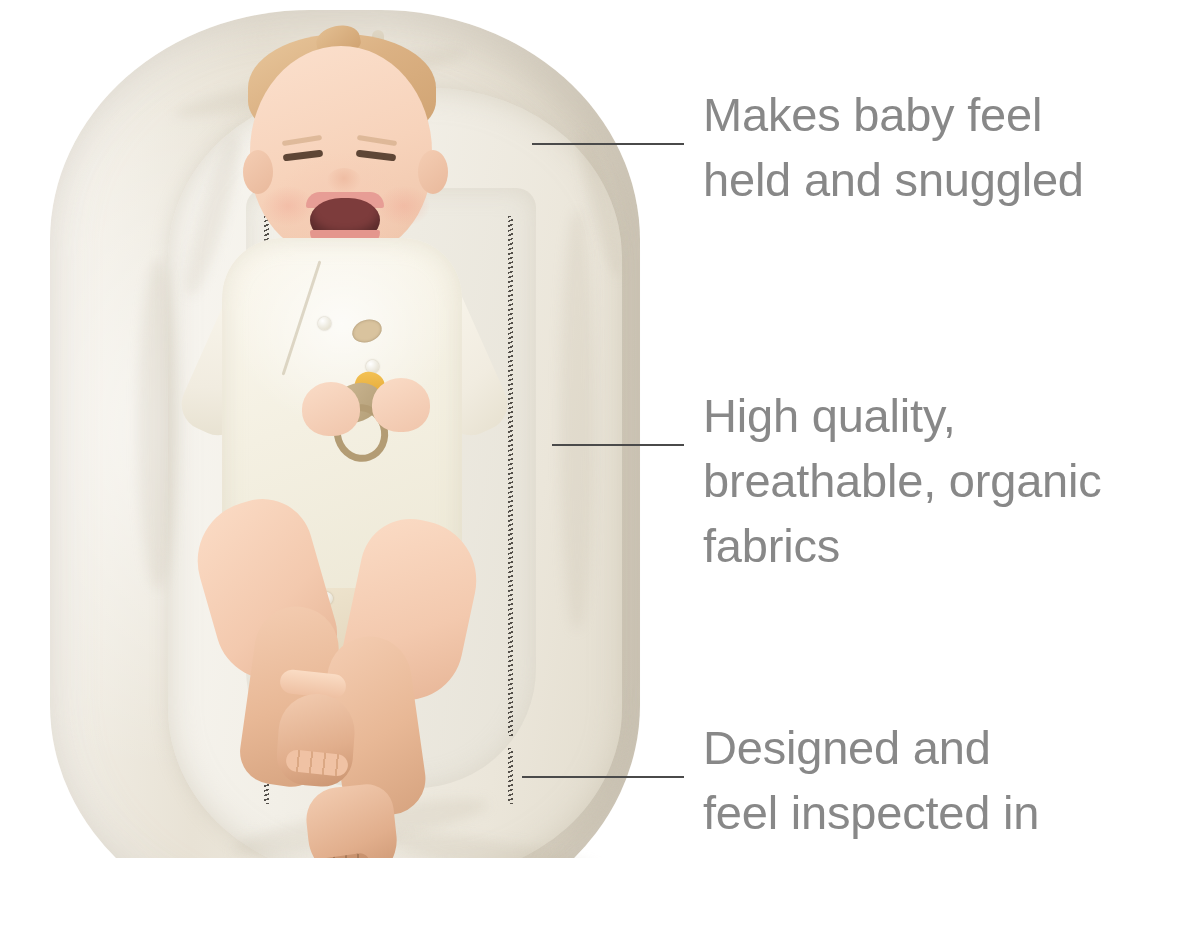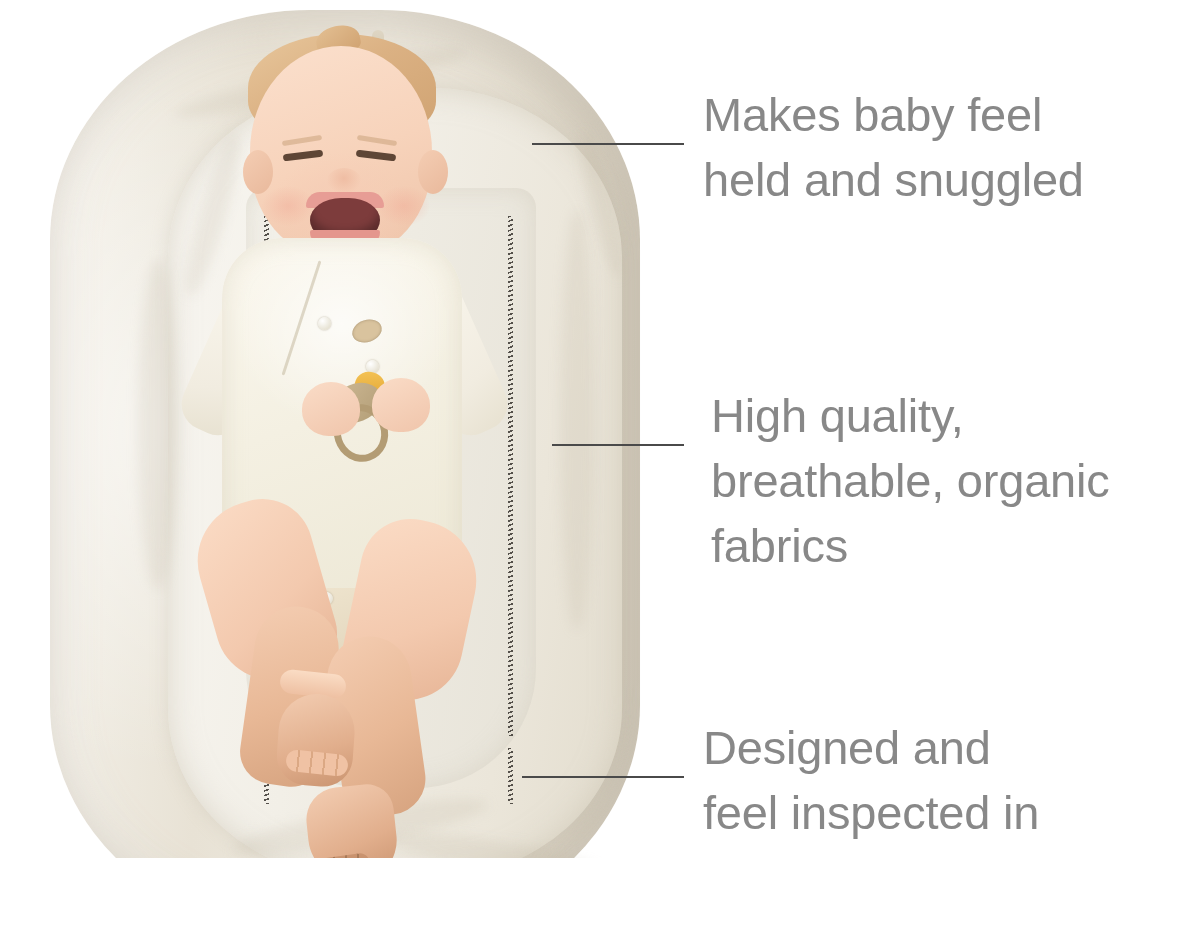--- a/index.html
+++ b/index.html
@@ -447,21 +447,21 @@
     font-weight: 400;
     letter-spacing: -0.2px;
     white-space: pre-line;
   }
 
   
   #callout-1 .leader-line { left: 532px; top: 143px; width: 152px; }
   #callout-1 .callout-text { top: 82px; }
 
   #callout-2 .leader-line { left: 552px; top: 444px; width: 132px; }
-  #callout-2 .callout-text { top: 383px; margin-left: 8px; }
+  #callout-2 .callout-text { top: 383px; }
 
   #callout-3 .leader-line { left: 522px; top: 776px; width: 162px; }
   #callout-3 .callout-text { top: 715px; }
 </style>
 </head>
 <body>
 
 <div id="page">
 
   <div class="product-figure">

